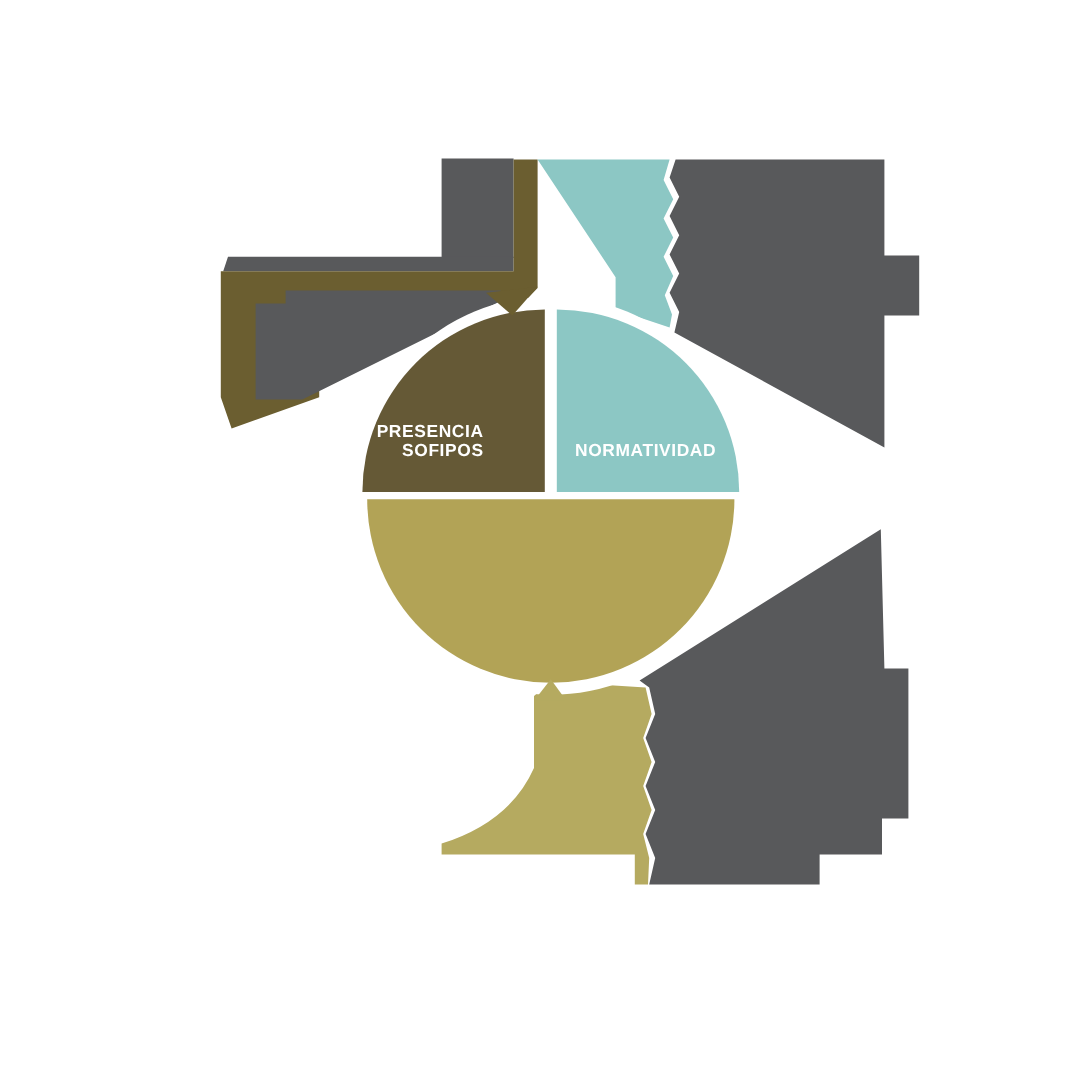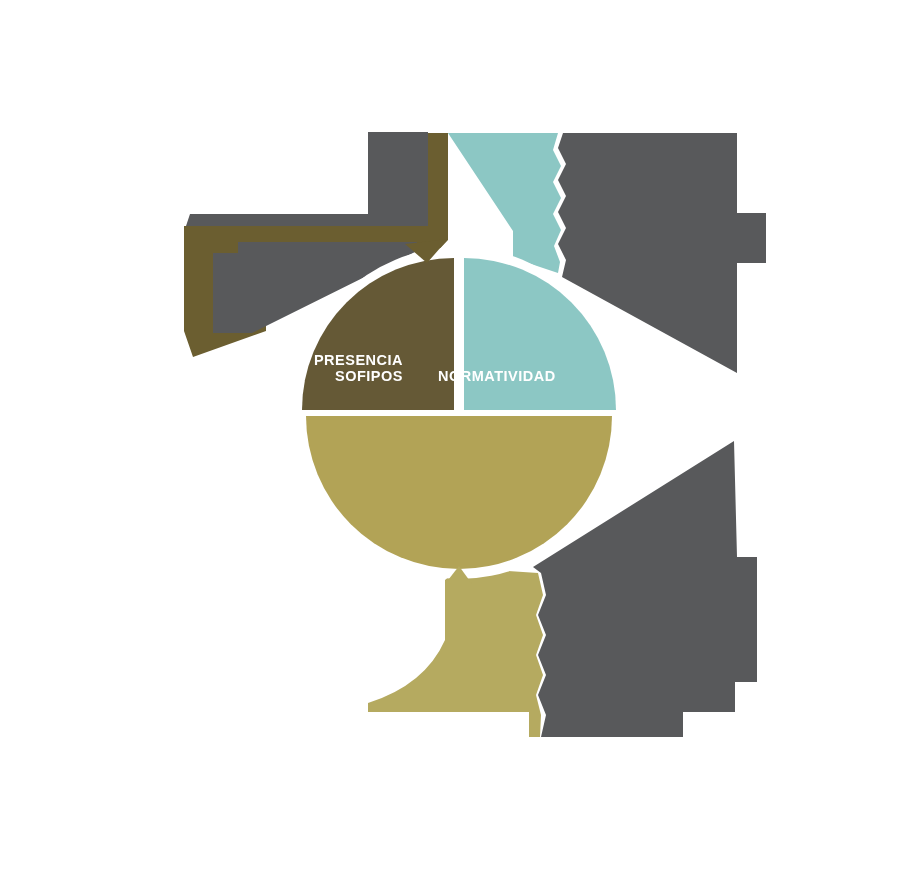--- a/index.html
+++ b/index.html
@@ -14,21 +14,21 @@
   .stage svg { position: absolute; left: 0; top: 0; }
   .pie-label {
     position: absolute;
     color: #ffffff;
     font-weight: 700;
     font-size: 14.5px;
     line-height: 16px;
     letter-spacing: 0.5px;
     white-space: nowrap;
   }
-  .pie-label.center { text-align: left; }
+  .pie-label.center { text-align: center; }
   .pie-label.right { text-align: right; }
 </style>
 </head>
 <body>
 
 <div class="stage">
 
   <svg width="900" height="890" viewBox="0 0 900 890">
 
     <path d="M368,132 H428 V215 H368 Z" fill="#58595B"></path>

